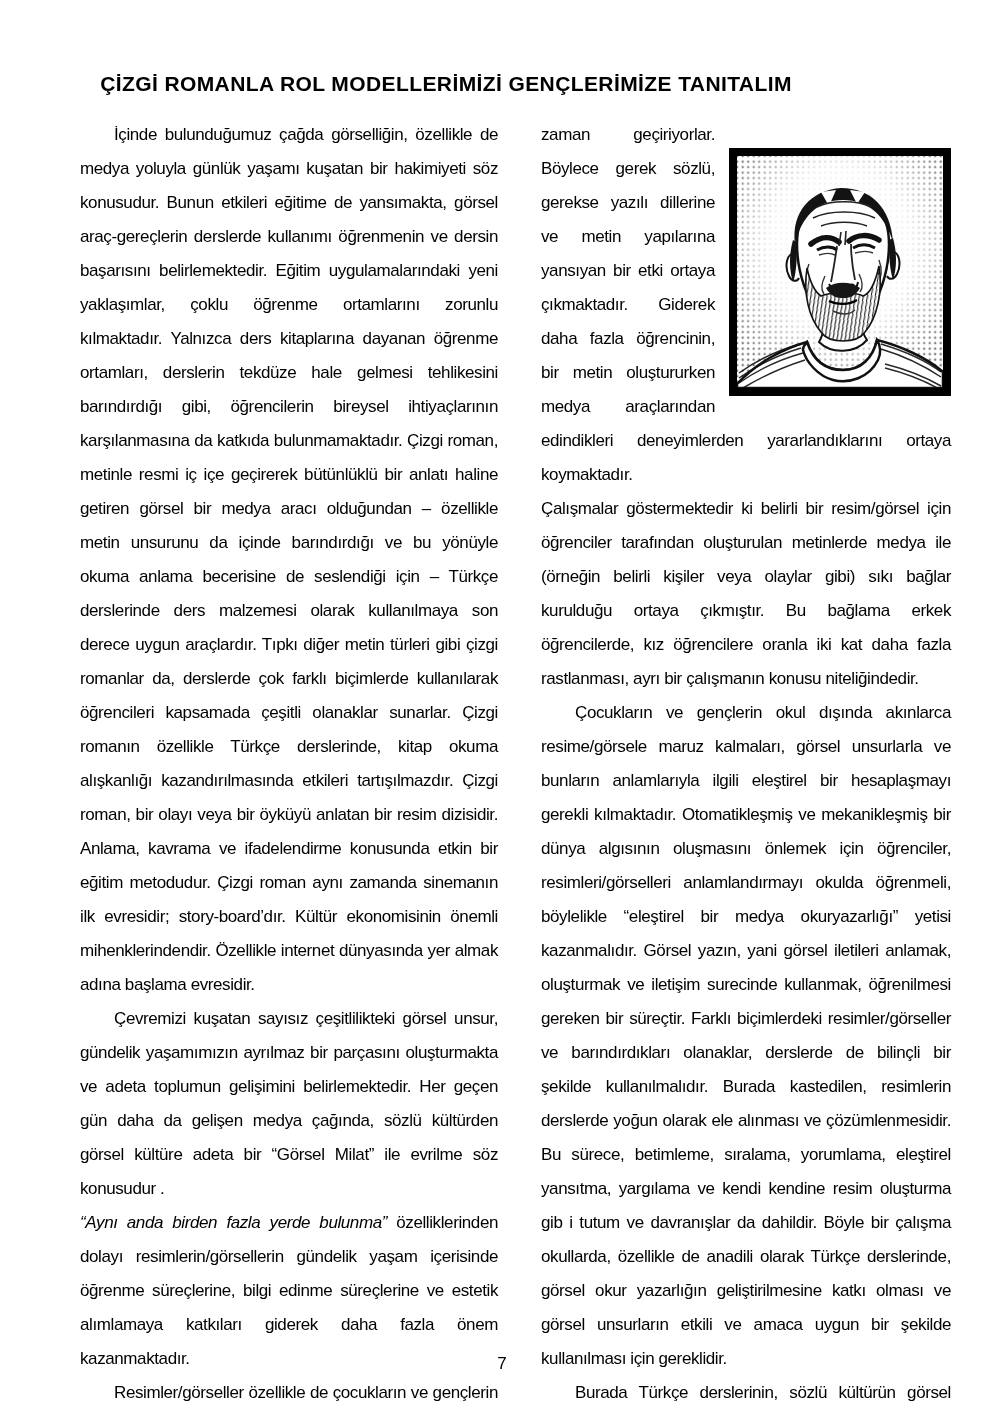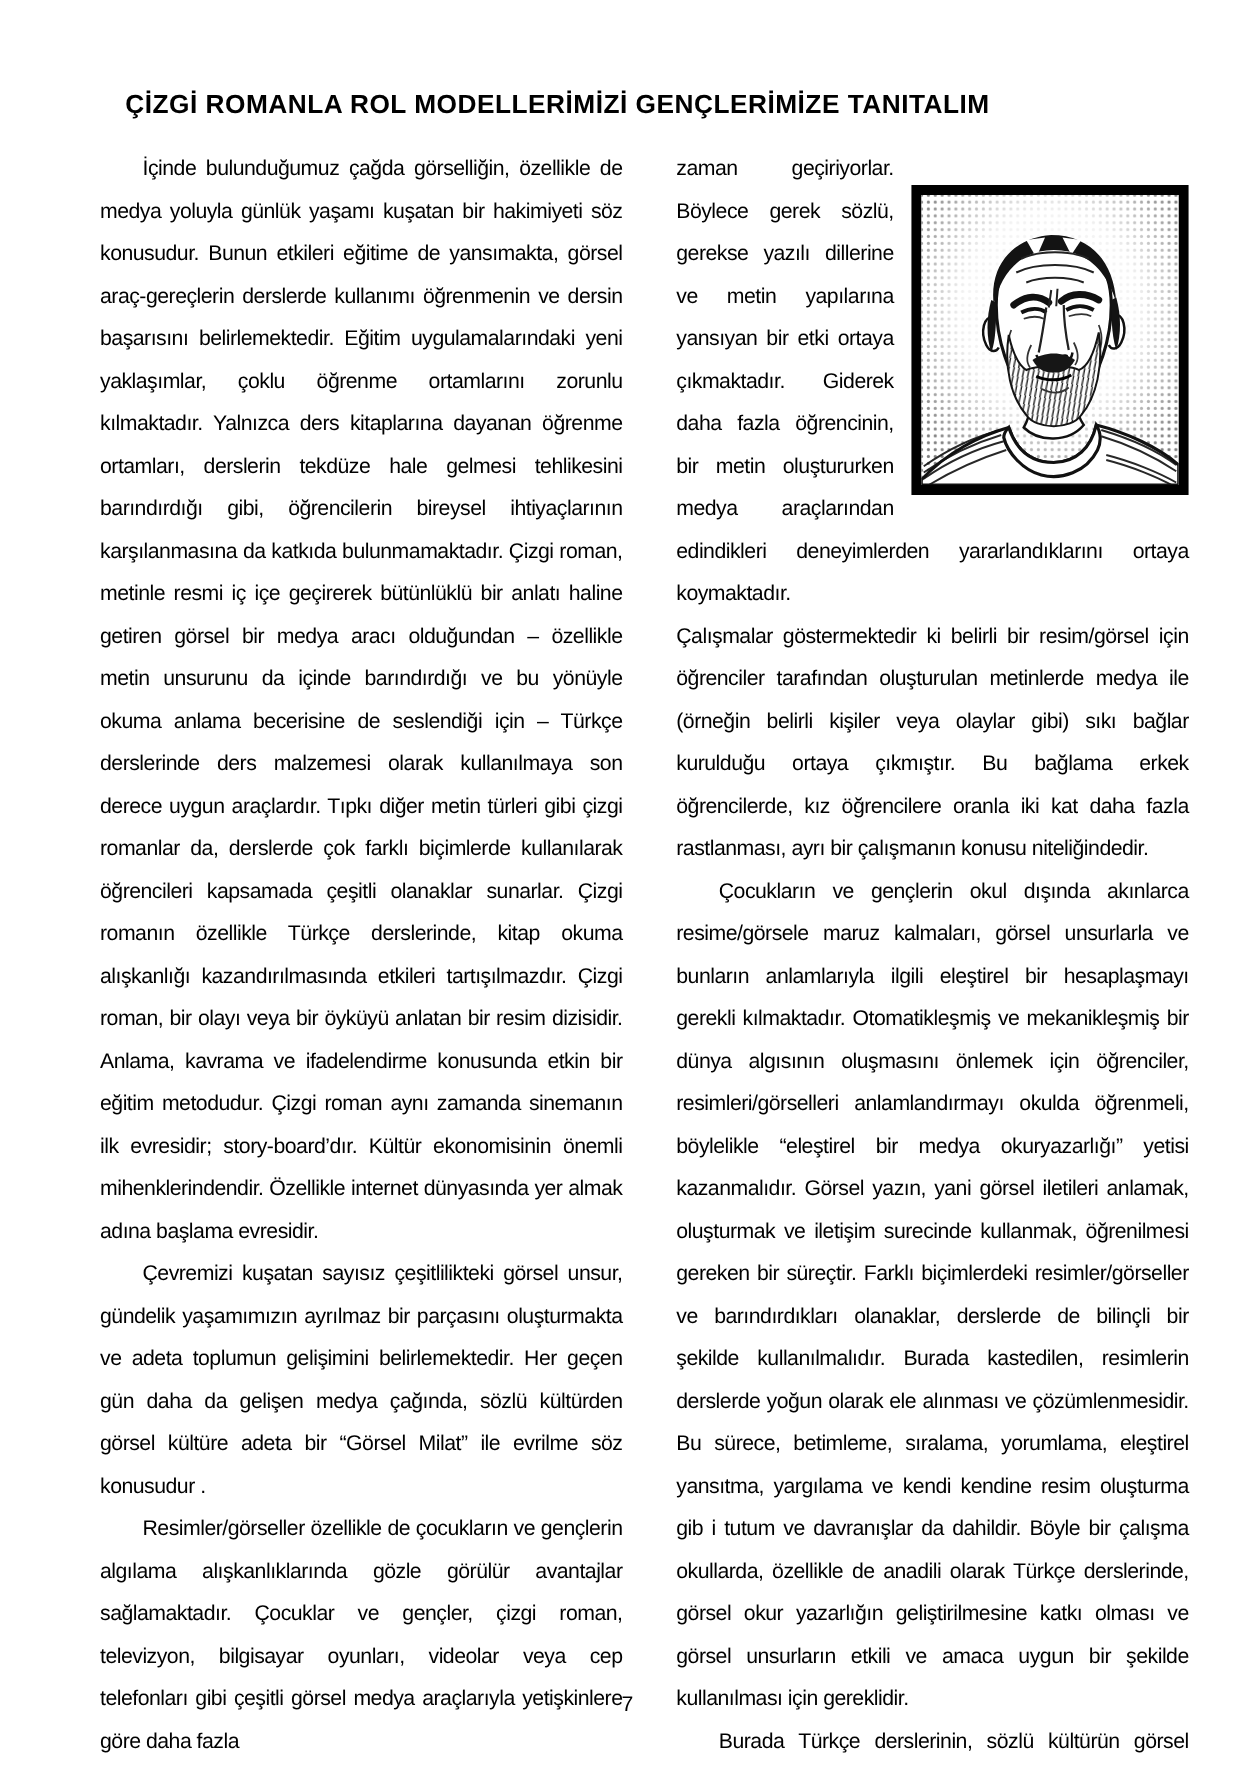--- a/index.html
+++ b/index.html
@@ -35,20 +35,21 @@
   }
 </style>
 </head>
 <body>
 
 <h1 class="page-title">ÇİZGİ ROMANLA ROL MODELLERİMİZİ GENÇLERİMİZE TANITALIM</h1>
 
 <section class="col col-left">
   <p class="indent">İçinde bulunduğumuz çağda görselliğin, özellikle de medya yoluyla günlük yaşamı kuşatan bir hakimiyeti söz konusudur. Bunun etkileri eğitime de yansımakta, görsel araç-gereçlerin derslerde kullanımı öğrenmenin ve dersin başarısını belirlemektedir. Eğitim uygulamalarındaki yeni yaklaşımlar, çoklu öğrenme ortamlarını zorunlu kılmaktadır. Yalnızca ders kitaplarına dayanan öğrenme ortamları, derslerin tekdüze hale gelmesi tehlikesini barındırdığı gibi, öğrencilerin bireysel ihtiyaçlarının karşılanmasına da katkıda bulunmamaktadır. Çizgi roman, metinle resmi iç içe geçirerek bütünlüklü bir anlatı haline getiren görsel bir medya aracı olduğundan – özellikle metin unsurunu da içinde barındırdığı ve bu yönüyle okuma anlama becerisine de seslendiği için – Türkçe derslerinde ders malzemesi olarak kullanılmaya son derece uygun araçlardır. Tıpkı diğer metin türleri gibi çizgi romanlar da, derslerde çok farklı biçimlerde kullanılarak öğrencileri kapsamada çeşitli olanaklar sunarlar. Çizgi romanın özellikle Türkçe derslerinde, kitap okuma alışkanlığı kazandırılmasında etkileri tartışılmazdır. Çizgi roman, bir olayı veya bir öyküyü anlatan bir resim dizisidir. Anlama, kavrama ve ifadelendirme konusunda etkin bir eğitim metodudur. Çizgi roman aynı zamanda sinemanın ilk evresidir; story-board’dır. Kültür ekonomisinin önemli mihenklerindendir. Özellikle internet dünyasında yer almak adına başlama evresidir.</p>
   <p class="indent">Çevremizi kuşatan sayısız çeşitlilikteki görsel unsur, gündelik yaşamımızın ayrılmaz bir parçasını oluşturmakta ve adeta toplumun gelişimini belirlemektedir. Her geçen gün daha da gelişen medya çağında, sözlü kültürden görsel kültüre adeta bir “Görsel Milat” ile evrilme söz konusudur .</p>
+  <p><span class="quote-em">“Aynı anda birden fazla yerde bulunma”</span><span> özelliklerinden dolayı resimlerin/görsellerin gündelik yaşam içerisinde öğrenme süreçlerine, bilgi edinme süreçlerine ve estetik alımlamaya katkıları giderek daha fazla önem kazanmaktadır.</span></p>
   <p class="indent">Resimler/görseller özellikle de çocukların ve gençlerin algılama alışkanlıklarında gözle görülür avantajlar sağlamaktadır. Çocuklar ve gençler, çizgi roman, televizyon, bilgisayar oyunları, videolar veya cep telefonları gibi çeşitli görsel medya araçlarıyla yetişkinlere göre daha fazla</p>
 </section>
 
 <section class="col col-right">
   <div class="portrait-float">
     <svg viewBox="0 0 222 248" xmlns="http://www.w3.org/2000/svg">
       <defs>
         <pattern id="dots" width="5.5" height="5.5" patternUnits="userSpaceOnUse">
           <circle cx="2.7" cy="2.7" r="1.25" fill="#000"></circle>
         </pattern>

